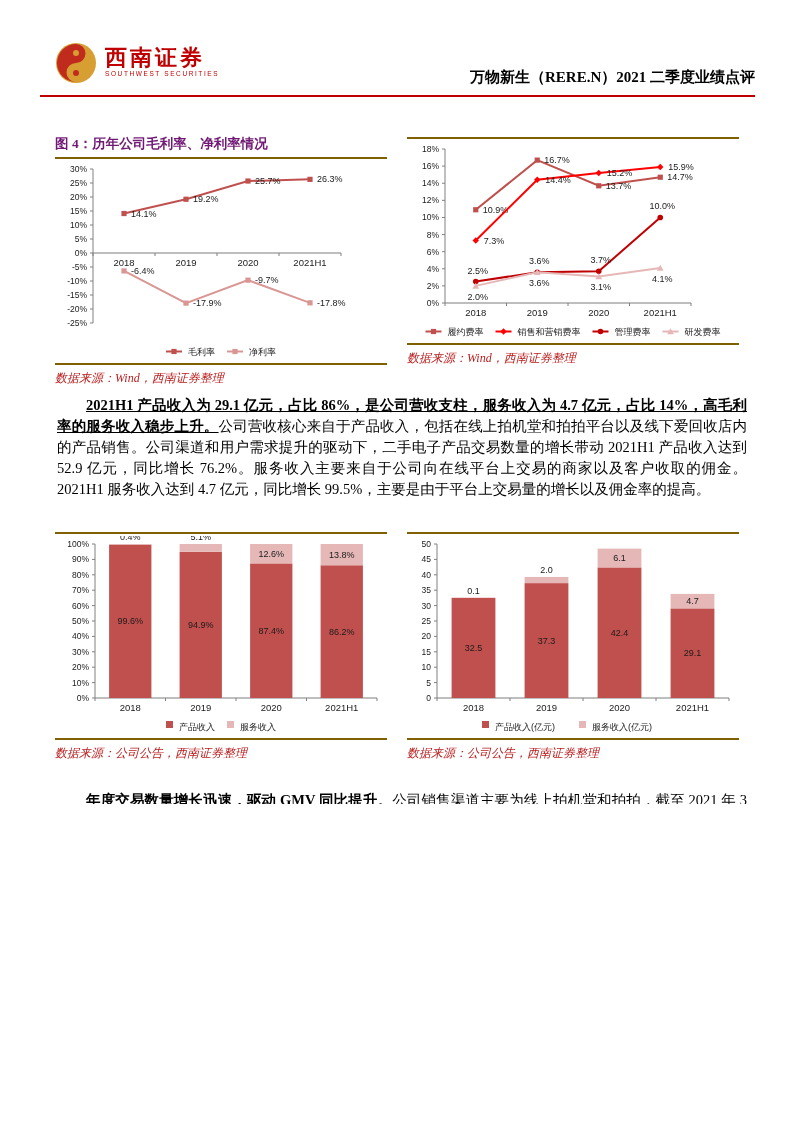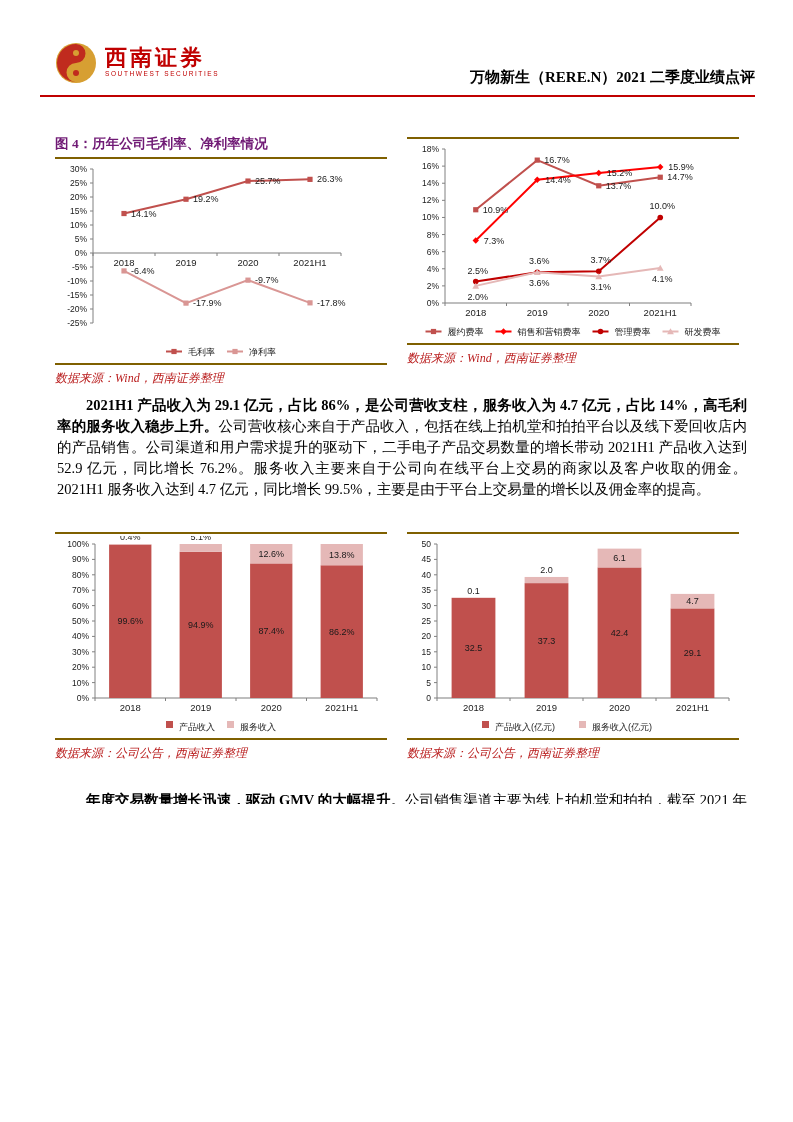--- a/index.html
+++ b/index.html
@@ -23,21 +23,21 @@
   .fig-title { font-size:13.5px; font-weight:bold; color:#701a75; height:20px; }
   .fig-rule { height:2px; background:#7f6000; margin-top:2px; }
   .fig-chart { width:332px; height:200px; margin-top:2px; }
   .fig-rule-b { height:1.5px; background:#7f6000; margin-top:2px; }
   .fig-source { font-size:12px; font-style:italic; color:#b91c1c; margin-top:5px; }
 
   
   .para { position:absolute; left:57px; width:690px; font-size:14.5px; line-height:21px; text-align:justify; text-indent:2em; }
   .para-1 { top:395px; }
   .para-2 { top:790px; }
-  .para b { font-weight:bold; }
+  .para b { font-weight:bold;text-decoration:underline; }
 
   
   .footer-rule { position:absolute; left:40px; top:1033px; width:700px; height:2px; background:#b30000; }
   .footer-disclaimer { position:absolute; left:57px; top:1041px; font-size:13.5px; color:#c00000; }
   .page-badge { position:absolute; left:707px; top:1043px; width:26px; height:25px; background:#c00a1e; color:#fff;
                 font-size:12px; display:flex; align-items:center; justify-content:center; font-family:"Liberation Sans", sans-serif; }
 </style>
 </head>
 <body>
 
@@ -333,19 +333,19 @@
           <rect x="75" y="185" width="7" height="7" fill="#c0504d"></rect>
           <text x="88" y="194" text-anchor="start" font-size="9" font-family="&quot;Liberation Sans&quot;, sans-serif" font-weight="normal" fill="#1a1a1a">产品收入(亿元)</text>
           <rect x="172" y="185" width="7" height="7" fill="#e5b8b7"></rect>
           <text x="185" y="194" text-anchor="start" font-size="9" font-family="&quot;Liberation Sans&quot;, sans-serif" font-weight="normal" fill="#1a1a1a">服务收入(亿元)</text>
         </svg></div>
     <div class="fig-rule-b"></div>
     <div class="fig-source">数据来源：公司公告，西南证券整理</div>
   </div>
 
   <p class="para para-2">
-    <b>年度交易数量增长迅速，驱动 GMV 的大幅提升。</b><span>公司销售渠道主要为线上拍机堂和拍拍，截至 2021 年 3 月 31 日，拍机堂上注册的第三方卖家数量超过 11.5 万，2021Q2 拍机堂的注册卖家新增超过 1 万家，公司 2018-2020 年交易消费品数量从 690 万台提升至 2360 万台，2021H1 交易消费品数量为 1420 万台，同比提升 43.4%。公司 GMV 实现同步增长，2018-2020 年 GMV 从 57 亿元提升 196 亿元，2021 年上半年实现 GMV140 亿元，同比增速 84.2%。</span>
+    <b>年度交易数量增长迅速，驱动 GMV 同比提升。</b><span>公司销售渠道主要为线上拍机堂和拍拍，截至 2021 年 3 月 31 日，拍机堂上注册的第三方卖家数量超过 11.5 万，2021Q2 拍机堂的注册卖家新增超过 1 万家，公司 2018-2020 年交易消费品数量从 690 万台提升至 2360 万台，2021H1 交易消费品数量为 1420 万台，同比提升 43.4%。公司 GMV 实现同步增长，2018-2020 年 GMV 从 57 亿元提升 196 亿元，2021 年上半年实现 GMV140 亿元，同比增速 84.2%。</span>
   </p>
 
   <div class="footer-rule"></div>
   <div class="page-badge">2</div>
 
 </div>
 
 </body></html>

